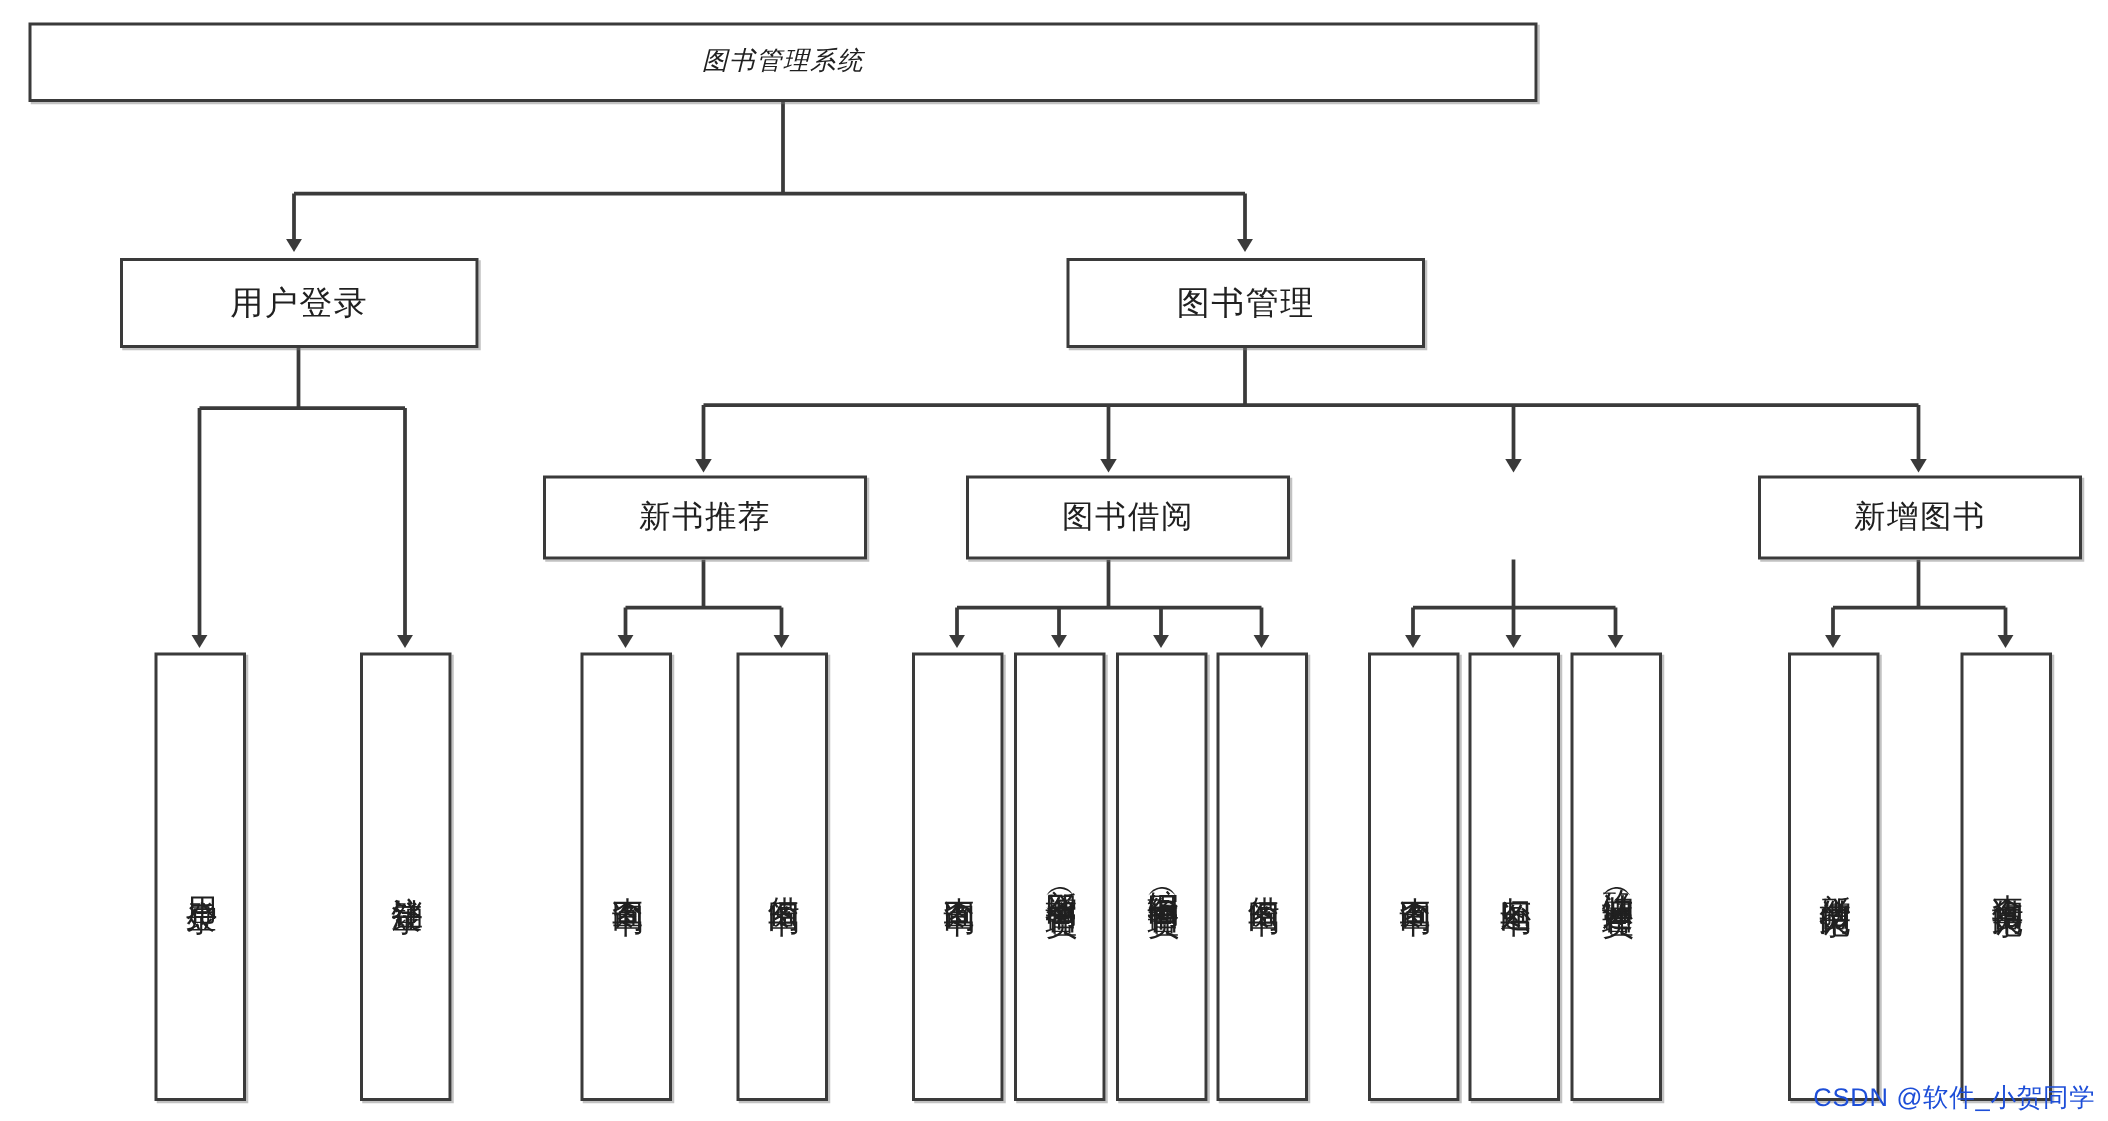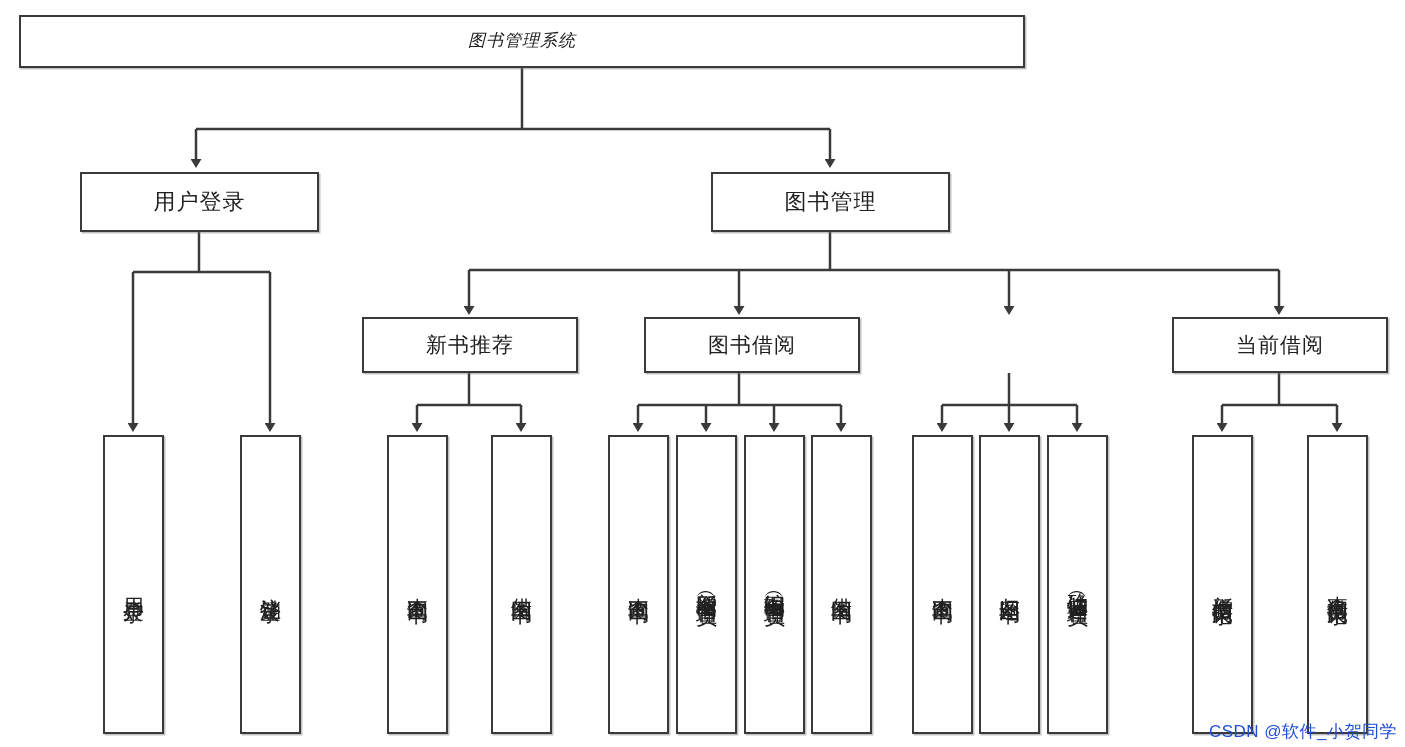--- a/index.html
+++ b/index.html
@@ -138,21 +138,21 @@
     <span class="label">新书推荐</span>
   </div>
 
   <div class="node level2" style="left:711px; top:172px; width:239px; height:60px;">
     <span class="label">图书管理</span>
   </div>
   <div class="node level3" style="left:632px; top:317px; width:216px; height:56px;margin-left:12px;">
     <span class="label">图书借阅</span>
   </div>
   <div class="node level3" style="left:1172px; top:317px; width:216px; height:56px;">
-    <span class="label">当前借阅</span>
+    <span class="label">新增图书</span>
   </div>
 
   <div class="node leaf" style="left:103px; top:435px; width:61px; height:299px;">
     <span class="label">用户登录</span>
   </div>
   <div class="node leaf" style="left:240px; top:435px; width:61px; height:299px;">
     <span class="label">注销登录</span>
   </div>
 
   <div class="node leaf" style="left:387px; top:435px; width:61px; height:299px;">

